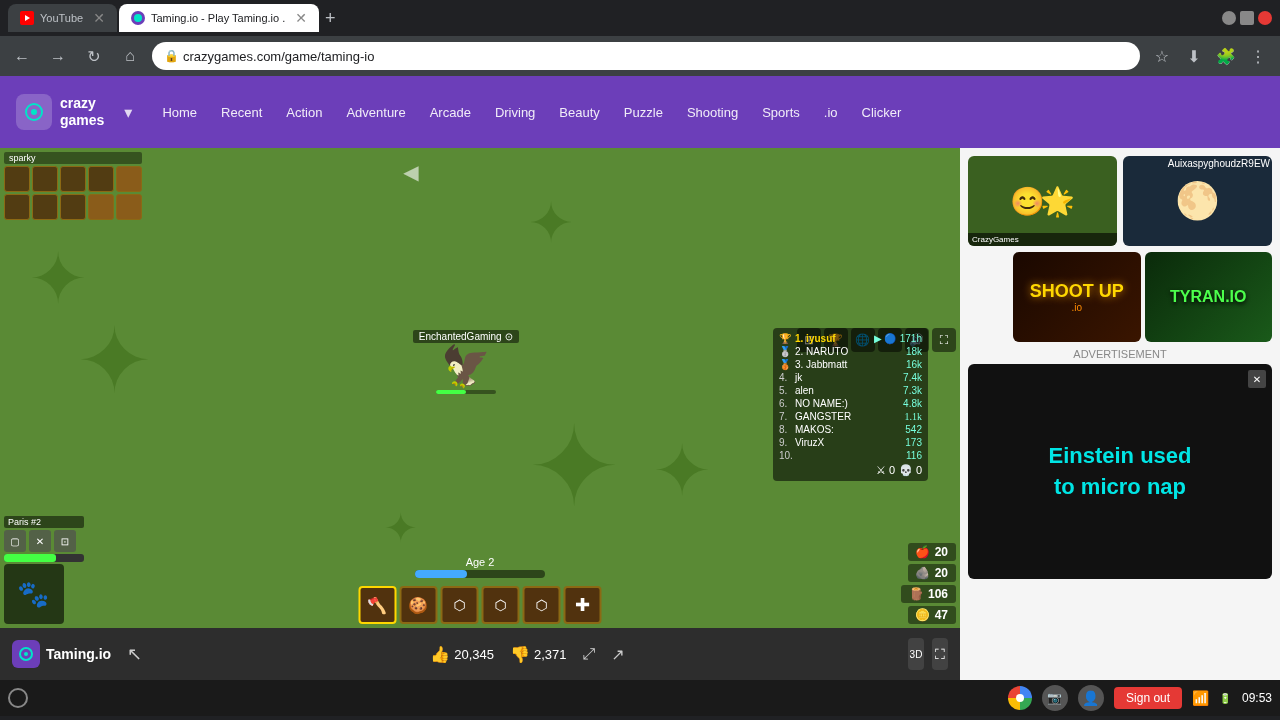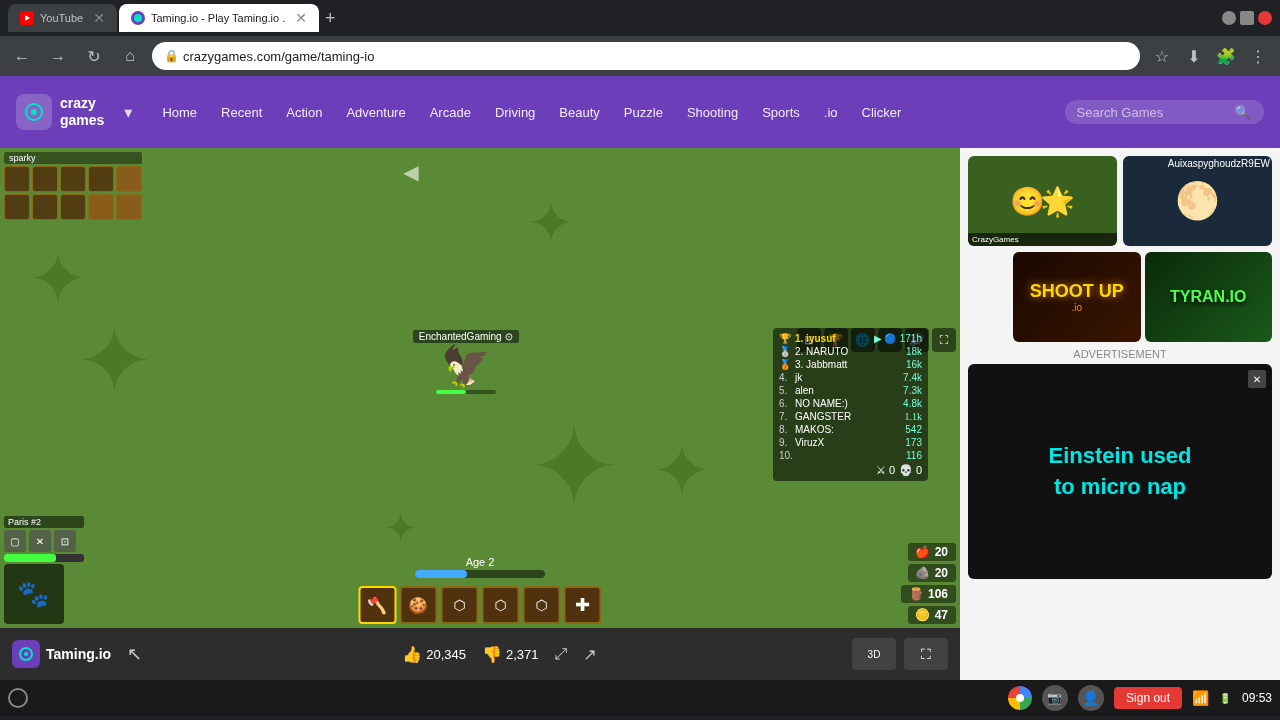--- a/index.html
+++ b/index.html
@@ -46,21 +46,21 @@
 
     
     .game-bar { background: #2d2d2d; height: 52px; display: flex; align-items: center; padding: 0 12px; gap: 16px; }
     .game-logo { display: flex; align-items: center; gap: 6px; }
     .game-logo-icon { width: 28px; height: 28px; background: #6c3eb9; border-radius: 6px; display: flex; align-items: center; justify-content: center; color: white; font-size: 12px; }
     .game-title { color: white; font-size: 14px; font-weight: bold; }
     .game-actions { display: flex; align-items: center; gap: 16px; flex: 1; justify-content: center; }
     .action-group { display: flex; align-items: center; gap: 4px; color: #ccc; font-size: 13px; cursor: pointer; }
     .action-count { color: white; }
     .game-extras { display: flex; gap: 8px; }
-    .extra-btn { width: 44px; height: 32px; background: rgba(255,255,255,0.1); border-radius: 4px; display: flex; align-items: center; justify-content: center; color: white; font-size: 14px; cursor: pointer; }
+    .extra-btn { width: 16px; height: 32px; background: rgba(255,255,255,0.1); border-radius: 4px; display: flex; align-items: center; justify-content: center; color: white; font-size: 14px; cursor: pointer; }
 
     
     .sidebar { width: 320px; background: #f5f5f5; padding: 8px; }
 
     
     .taskbar { background: #1a1a1a; height: 36px; display: flex; align-items: center; padding: 0 8px; gap: 8px; }
     .taskbar-left { display: flex; align-items: center; gap: 8px; }
     .taskbar-circle { width: 20px; height: 20px; border-radius: 50%; border: 2px solid #888; display: flex; align-items: center; justify-content: center; }
     .sign-out-btn { background: #e53935; color: white; border: none; padding: 4px 12px; border-radius: 4px; font-size: 12px; cursor: pointer; }
     .chrome-icon { width: 24px; height: 24px; border-radius: 50%; background: conic-gradient(#4285f4 0deg 90deg, #34a853 90deg 180deg, #fbbc05 180deg 270deg, #ea4335 270deg 360deg); }
@@ -136,24 +136,20 @@
       <span class="nav-item">Adventure</span>
       <span class="nav-item">Arcade</span>
       <span class="nav-item">Driving</span>
       <span class="nav-item">Beauty</span>
       <span class="nav-item">Puzzle</span>
       <span class="nav-item">Shooting</span>
       <span class="nav-item">Sports</span>
       <span class="nav-item">.io</span>
       <span class="nav-item">Clicker</span>
     </nav>
-    <div class="search-container">
-      <input class="search-input" placeholder="Search Games" style="">
-      <span class="search-icon">🔍</span>
-    </div>
   </div>
 
   <div class="main-content">
 
     <div class="game-area">
 
       <div class="game-frame">
 
         <div style="width:100%;height:100%;background:#5a8a35;position:absolute;top:0;left:0;">
 

